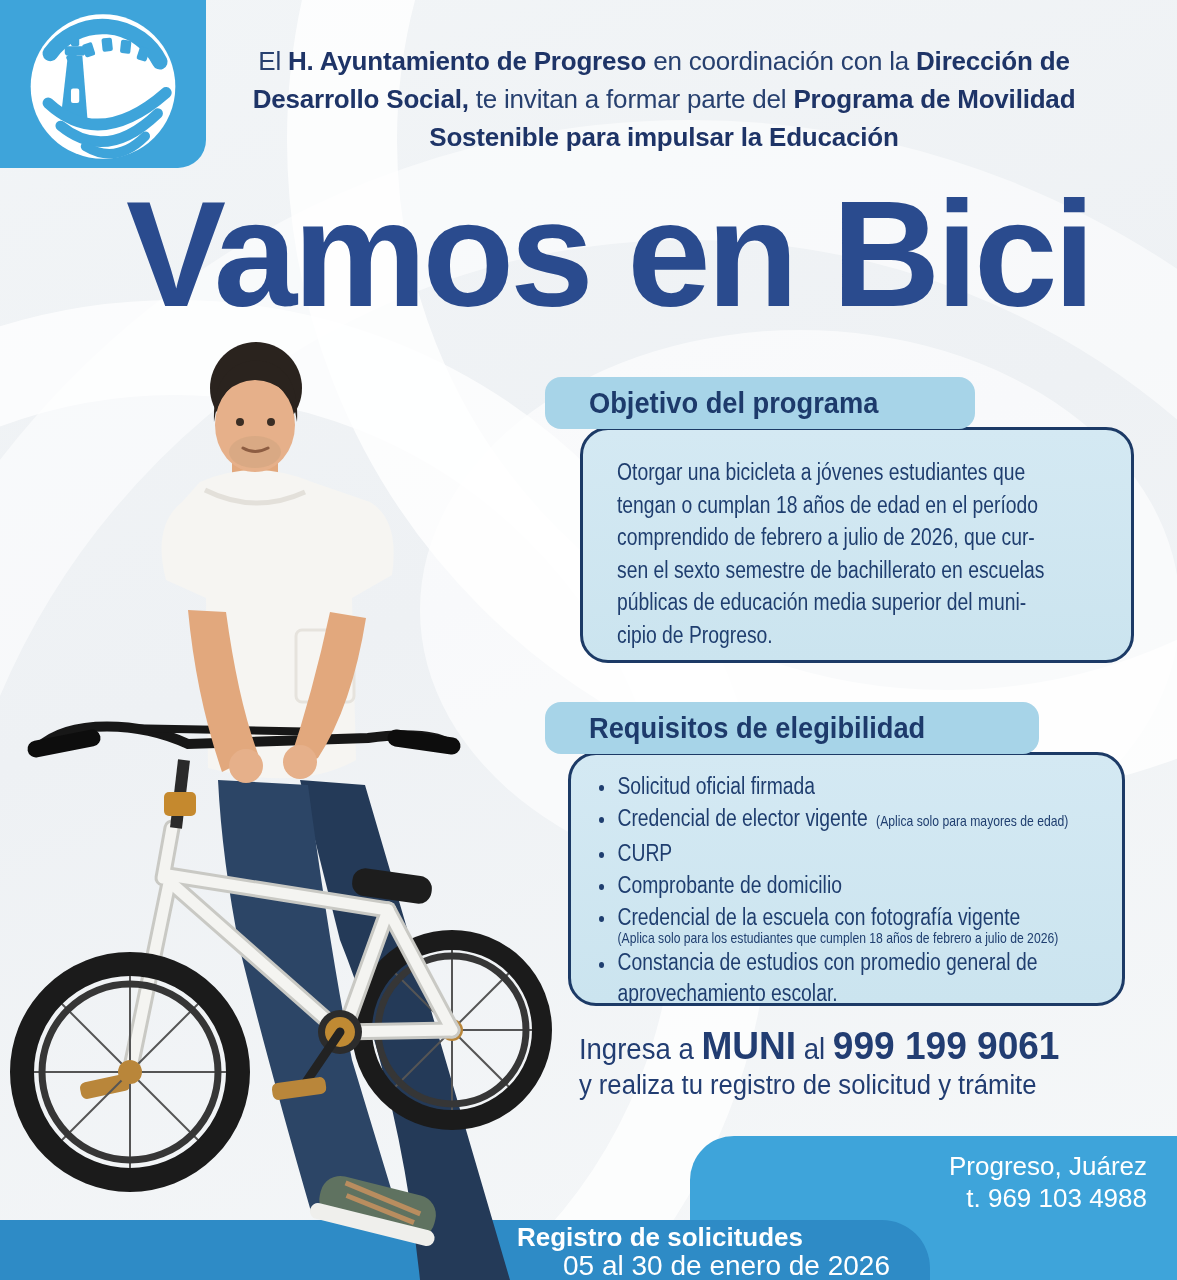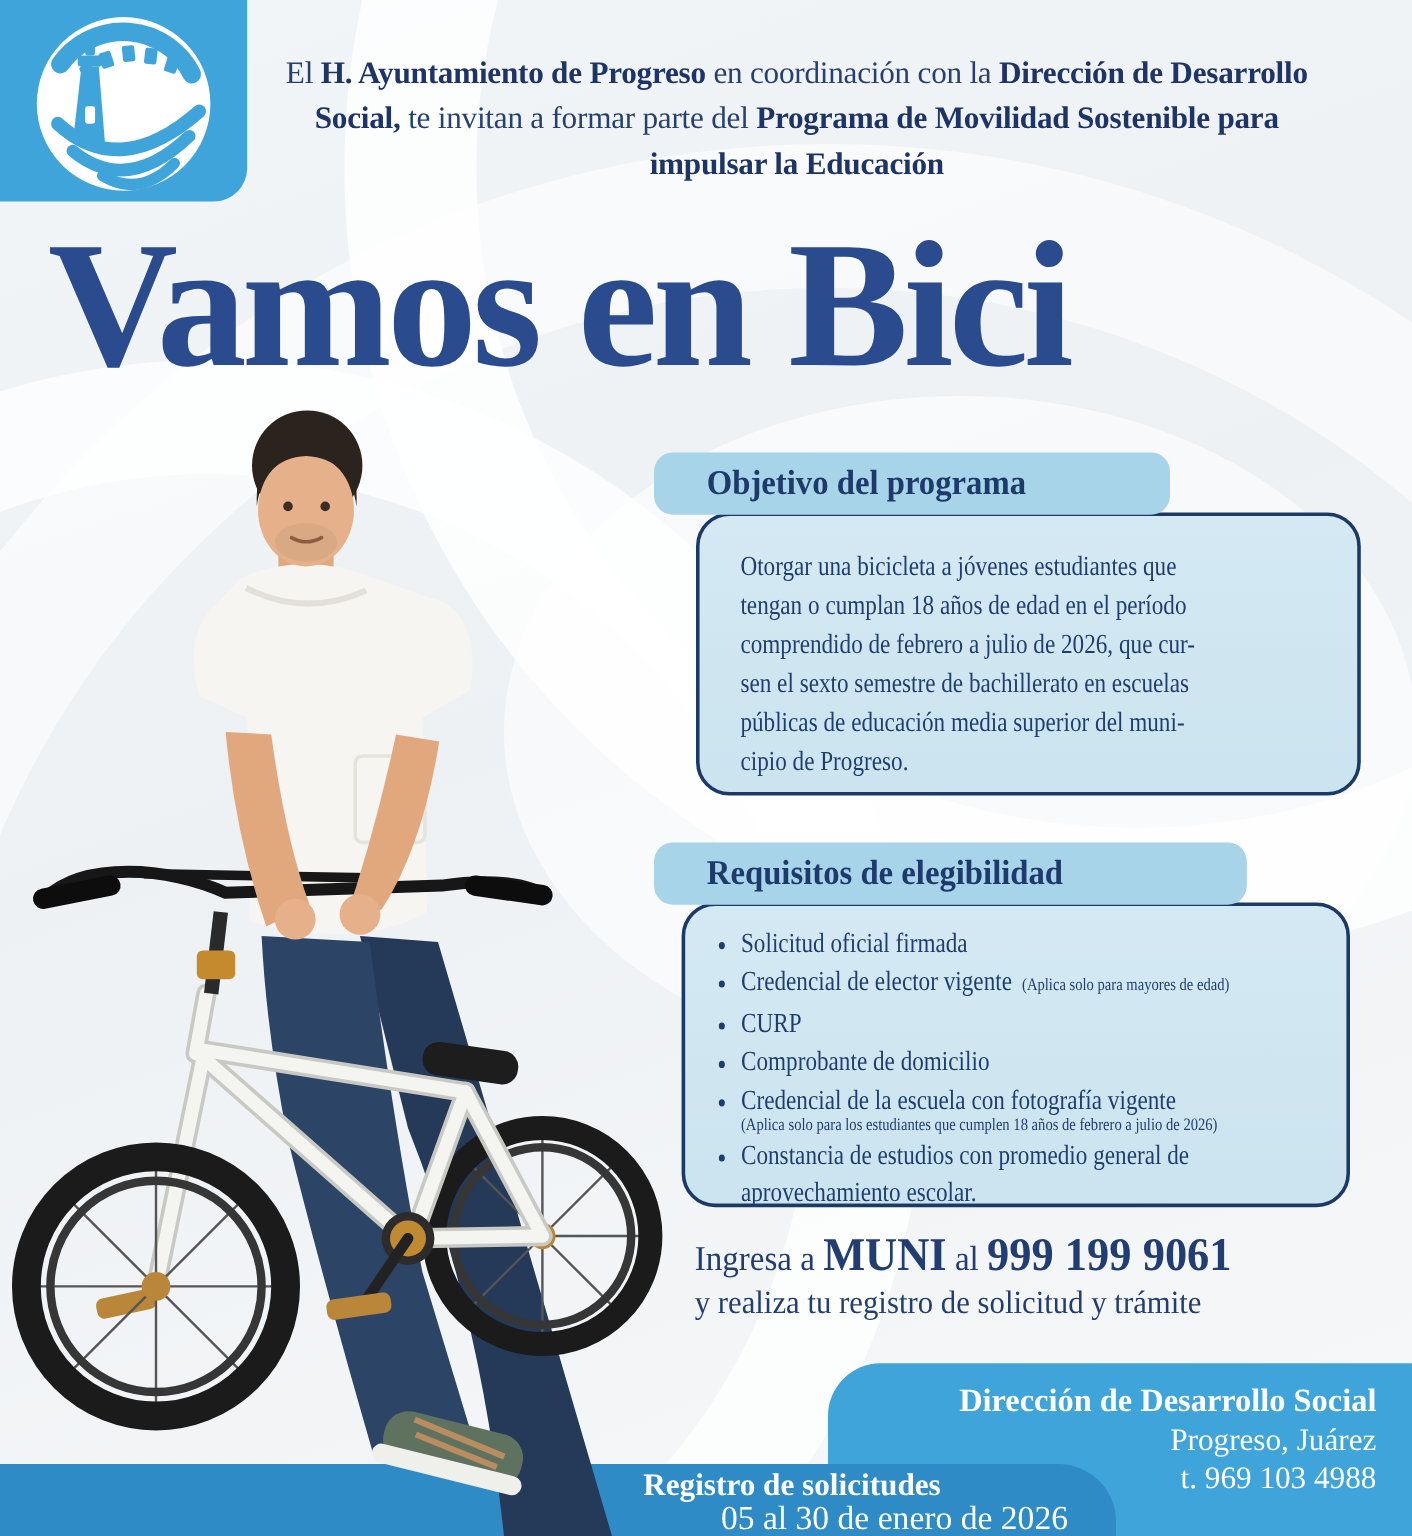--- a/index.html
+++ b/index.html
@@ -1,35 +1,35 @@
 <!DOCTYPE html>
 <html><head>
 <meta charset="utf-8">
 <style>
   html,body{margin:0;padding:0;background:#dfe3e7;}
   .poster{
     position:relative;width:1177px;height:1280px;overflow:hidden;
     background:linear-gradient(160deg,#f2f5f7 0%,#eef1f4 45%,#f6f8f9 100%);
-    font-family:Liberation Serif, serif;
+    font-family:Liberation Sans, sans-serif;
   }
   
   .swoosh{position:absolute;border-radius:50%;pointer-events:none;}
   .swoosh.s1{left:-420px;top:300px;width:1000px;height:1000px;border:95px solid rgba(255,255,255,0.75);}
   .swoosh.s2{left:-180px;top:120px;width:1500px;height:1500px;border:120px solid rgba(255,255,255,0.55);}
   .swoosh.s3{right:-430px;top:-520px;width:1100px;height:1100px;border:110px solid rgba(255,255,255,0.8);}
   .swoosh.s4{left:420px;top:330px;width:760px;height:560px;background:rgba(255,255,255,0.6);}
   
   .logo-tile{position:absolute;left:0;top:0;width:206px;height:168px;background:#3ea4da;border-radius:0 0 28px 0;}
   .logo-tile svg{position:absolute;left:18px;top:8px;}
   
   .intro{position:absolute;left:224px;top:42px;width:880px;text-align:center;
     font-size:26px;line-height:38px;color:#27406f;font-weight:normal;letter-spacing:-0.2px;}
   .intro b{color:#1e3467;}
   
-  .title{position:absolute;left:40px;right:0;top:168px;text-align:left;
+  .title{position:absolute;left:40px;right:0;top:168px;text-align:center;
     font-size:150px;font-weight:bold;color:#2a4b8e;letter-spacing:-4px;white-space:nowrap;}
   
   .pill{position:absolute;height:52px;background:#a7d4e8;border-radius:16px;z-index:3;
     display:flex;align-items:center;padding-left:44px;box-sizing:border-box;}
   .pill .pill-label{font-size:29px;font-weight:bold;color:#1d3a6b;transform:scaleX(0.94);transform-origin:0 50%;white-space:nowrap;}
   .card{position:absolute;background:linear-gradient(180deg,#d4e9f3,#cbe4ef);border:3px solid #1c3a66;border-radius:28px;box-sizing:border-box;z-index:2;}
   .card.objective{left:568px;top:427px;width:554px;height:236px;padding:26px 18px 0 34px;margin-left:12px;}
   .obj-line{font-size:23px;line-height:32.5px;color:#1f3e6f;white-space:nowrap;transform:scaleX(0.84);transform-origin:0 50%;}
   .card.reqs{left:568px;top:752px;width:557px;height:254px;padding:15px 12px 0 28px;}
   .req-row{display:flex;align-items:flex-start;min-height:32px;transform:scaleX(0.84);transform-origin:0 50%;width:620px;}
@@ -148,21 +148,20 @@
   </div>
 
   <div class="cta">
     <div class="l1">
       <span>Ingresa a </span><span class="big">MUNI</span><span> al </span><span class="big">999 199 9061</span>
     </div>
     <div class="l2">y realiza tu registro de solicitud y trámite</div>
   </div>
 
   <div class="contact-box">
-    <div class="c-title">Dirección de Desarrollo Social</div>
     <div class="c-line">Progreso, Juárez</div>
     <div class="c-line">t. 969 103 4988</div>
   </div>
 
   <div class="registry-bar">
     <div class="registry-text">
       <div class="r1">Registro de solicitudes</div>
       <div class="r2">05 al 30 de enero de 2026</div>
     </div>
   </div>

